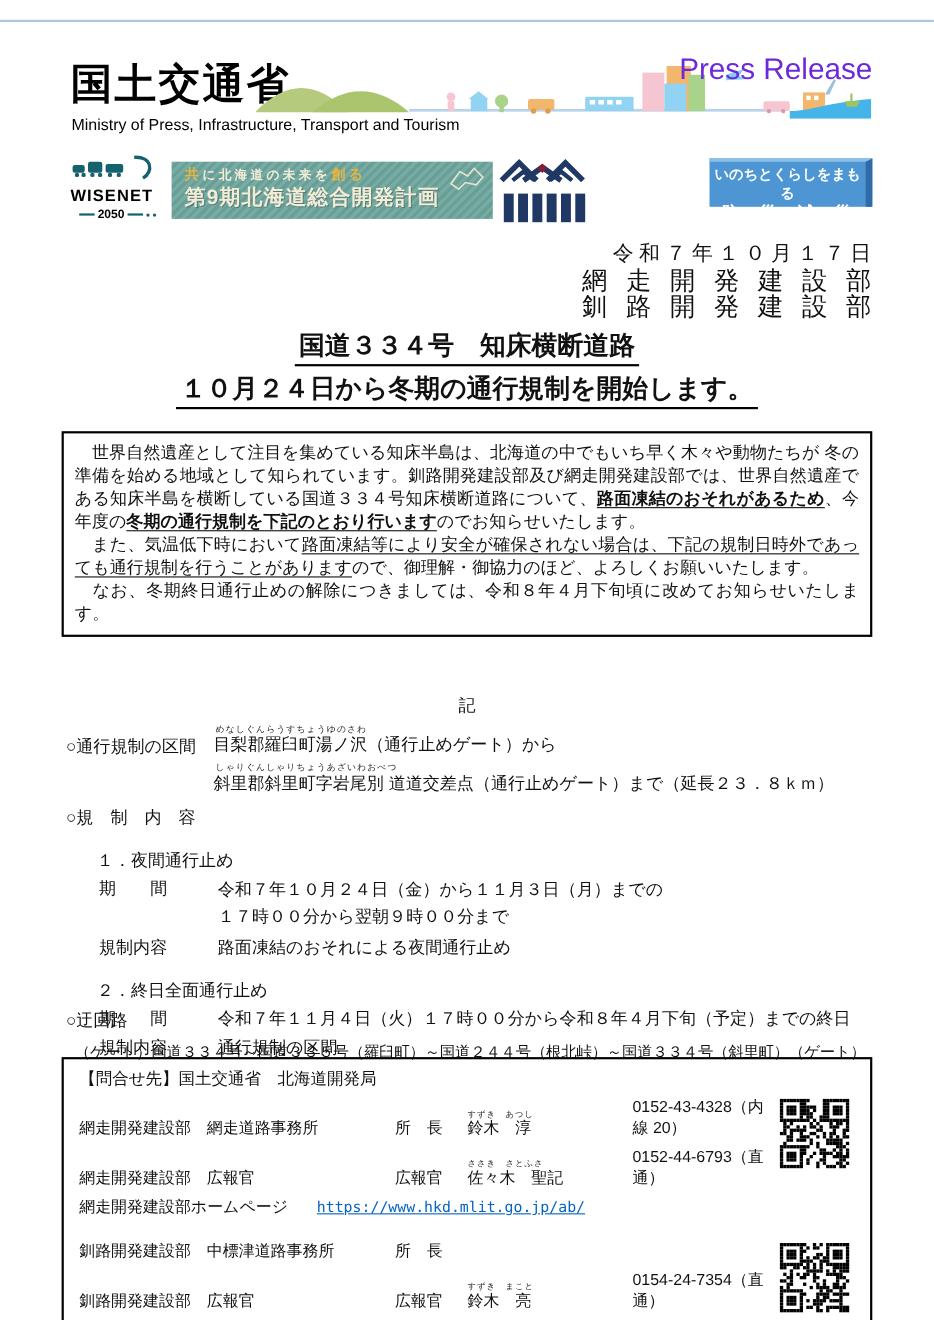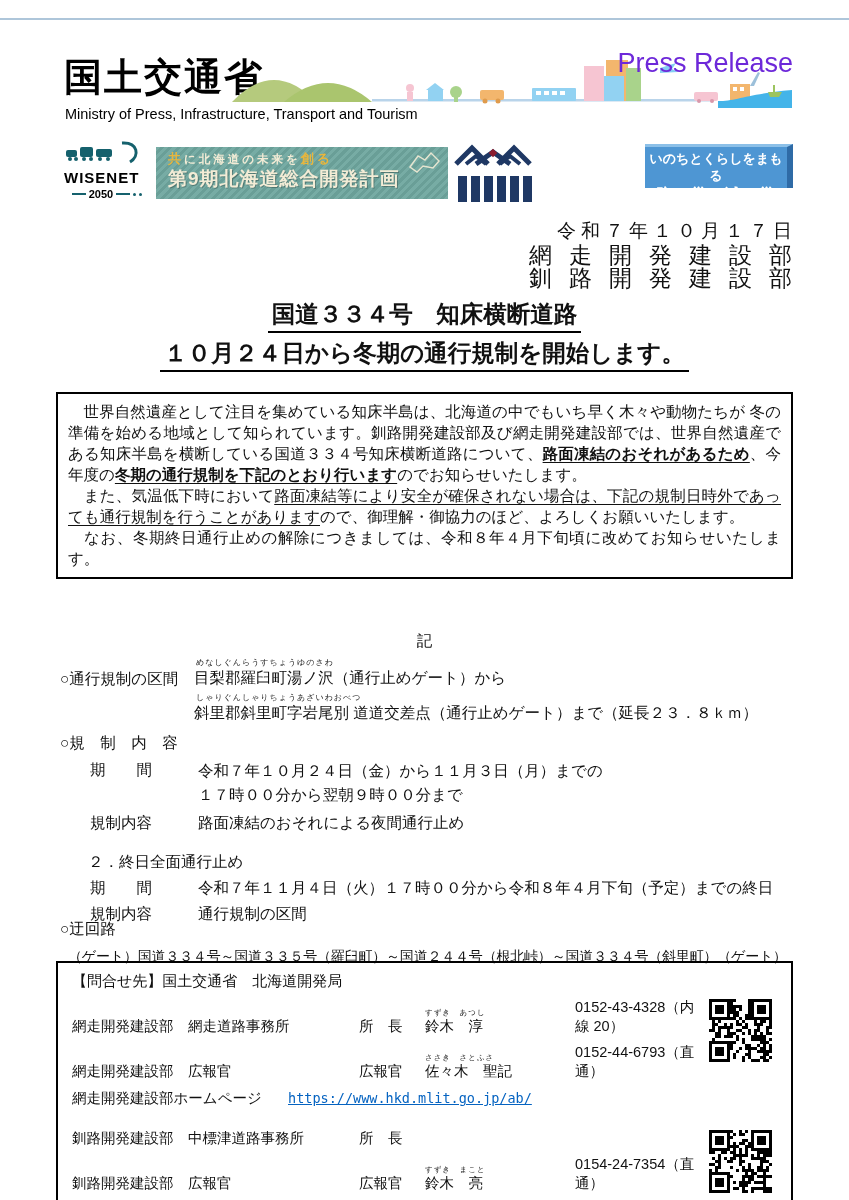--- a/index.html
+++ b/index.html
@@ -217,20 +217,21 @@
       <div class="kline">
         <div class="furi">しゃりぐんしゃりちょうあざいわおべつ</div>
         <div class="ktext">斜里郡斜里町字岩尾別 道道交差点（通行止めゲート）まで（延長２３．８ｋｍ）</div>
       </div>
     </div>
   </div>
 
   <div class="naiyo">
     <div>○規　制　内　容</div>
 
+    <div class="nitem">１．夜間通行止め</div>
     <div class="nrow">
       <div class="nlabel">期　　間</div>
       <div class="nval">
         <div>令和７年１０月２４日（金）から１１月３日（月）までの</div>
         <div>１７時００分から翌朝９時００分まで</div>
       </div>
     </div>
     <div class="nrow">
       <div class="nlabel">規制内容</div>
       <div class="nval">

